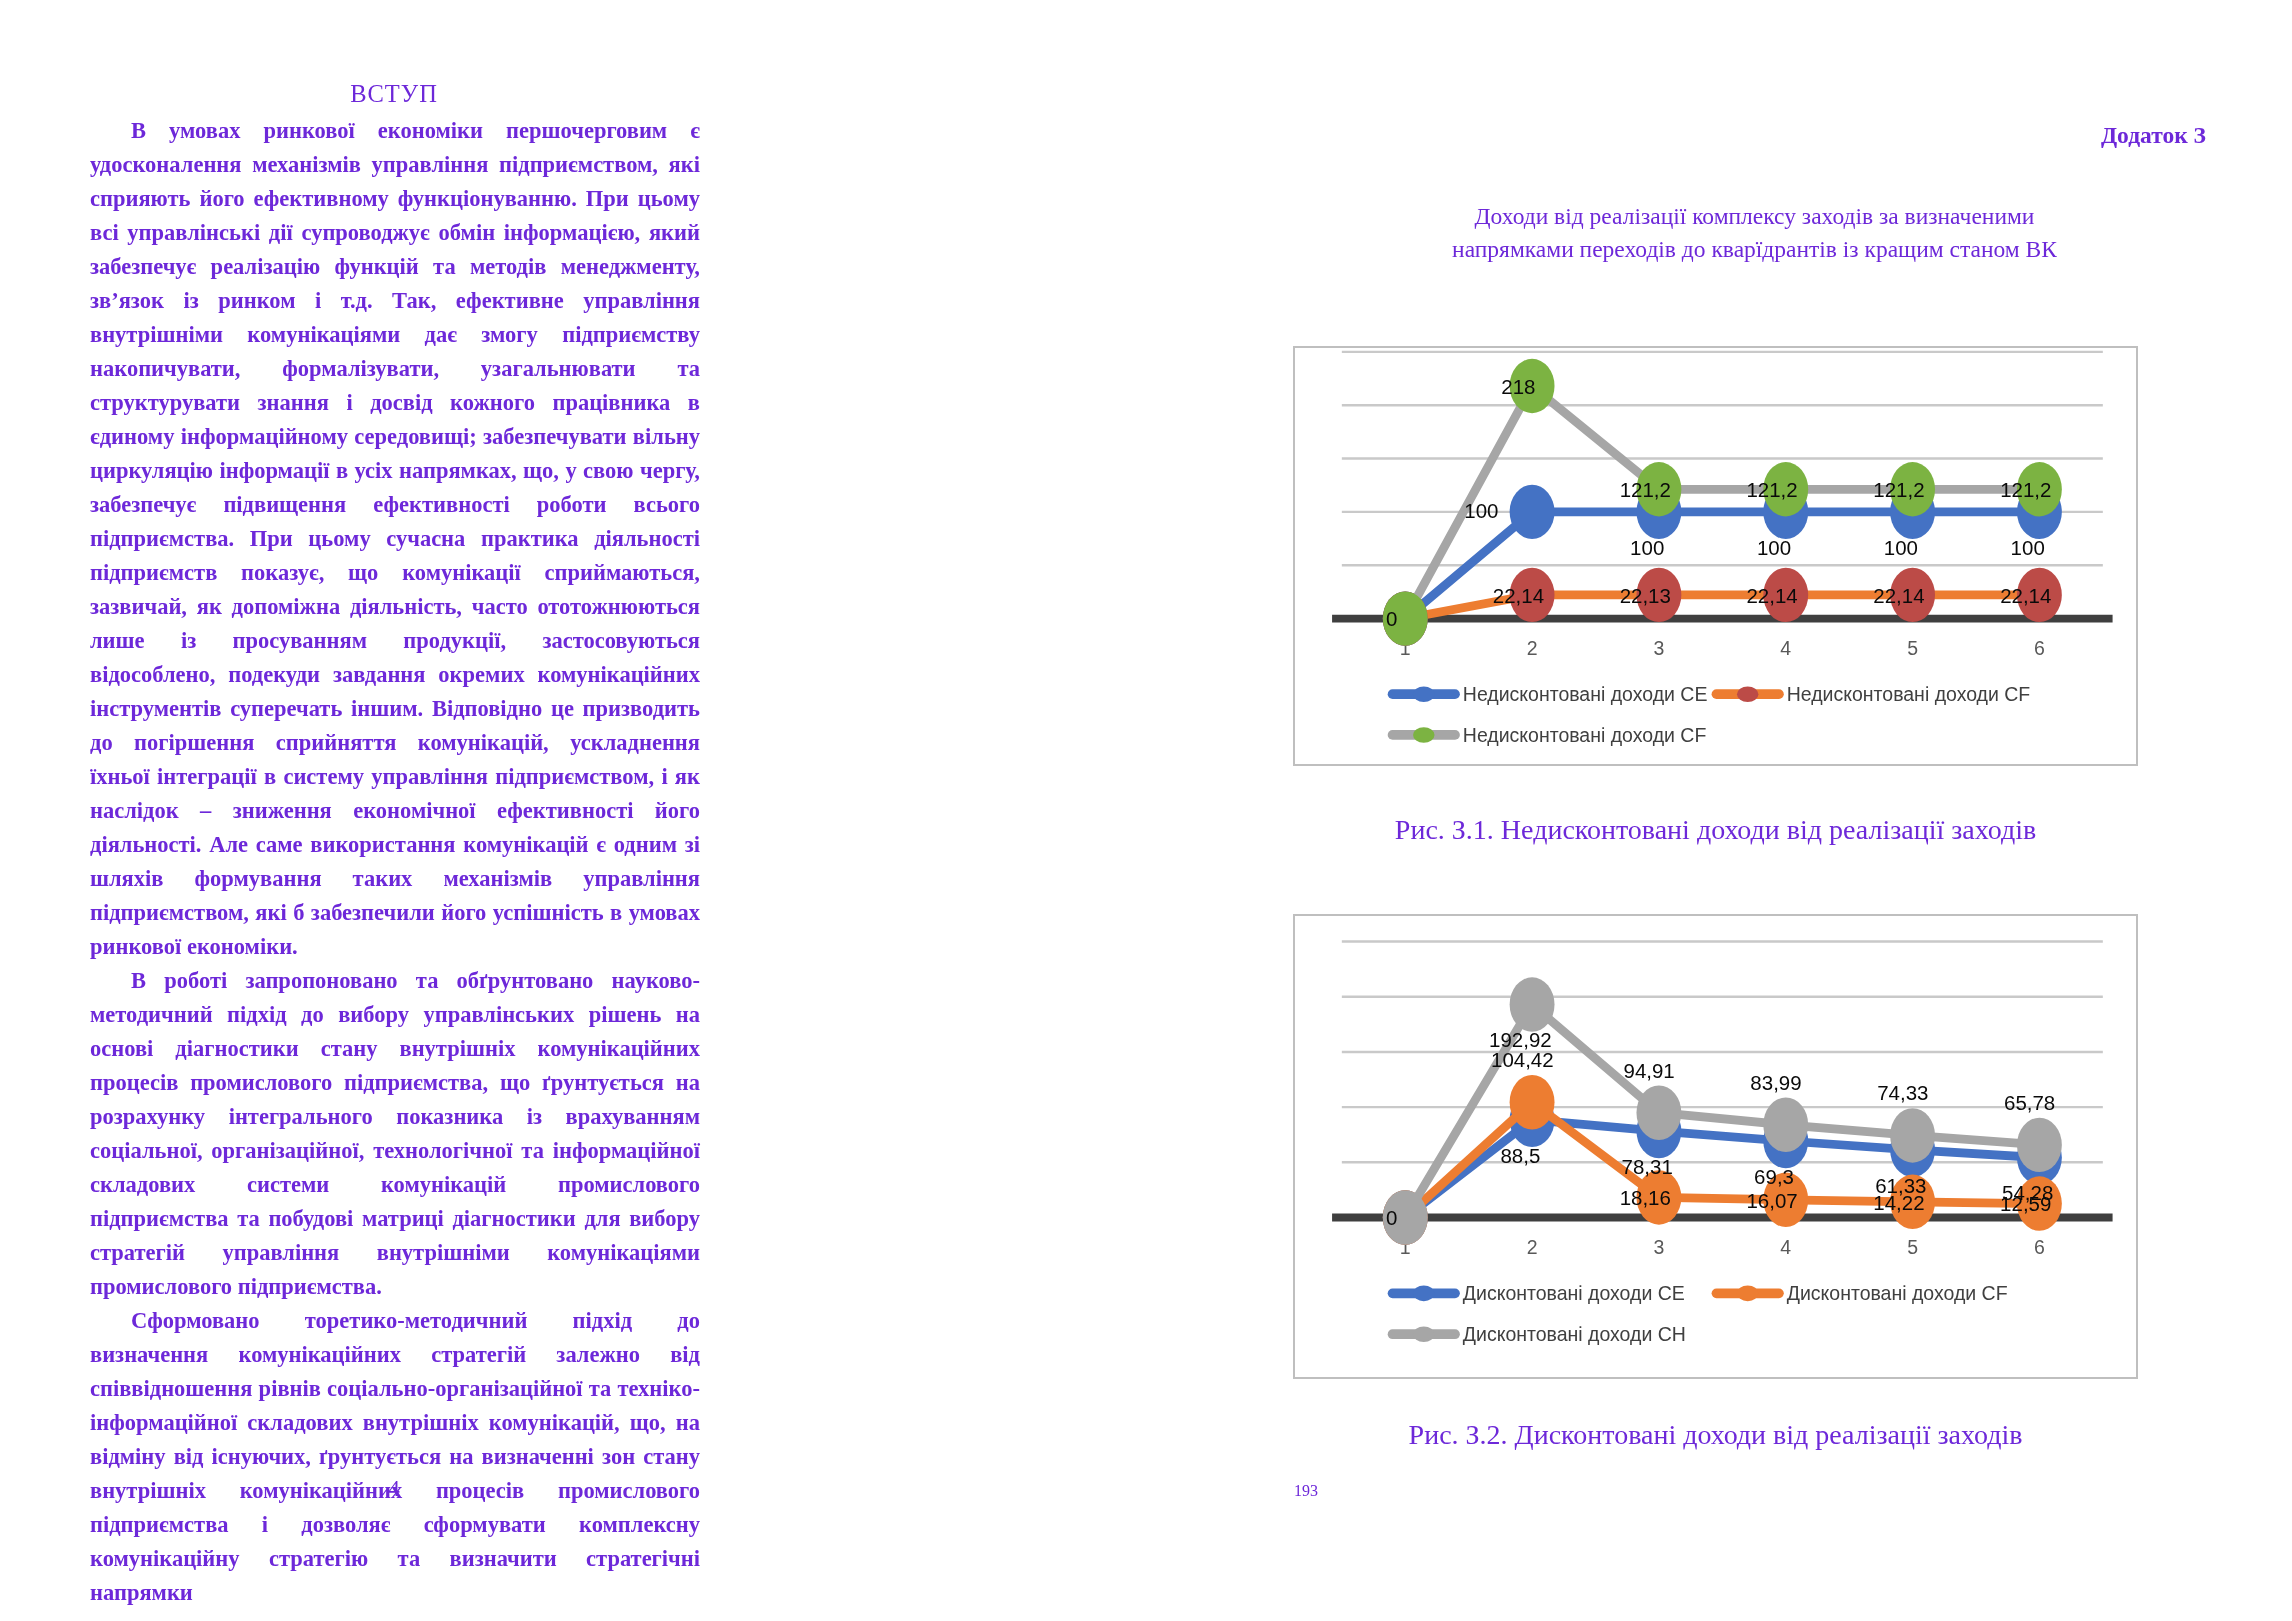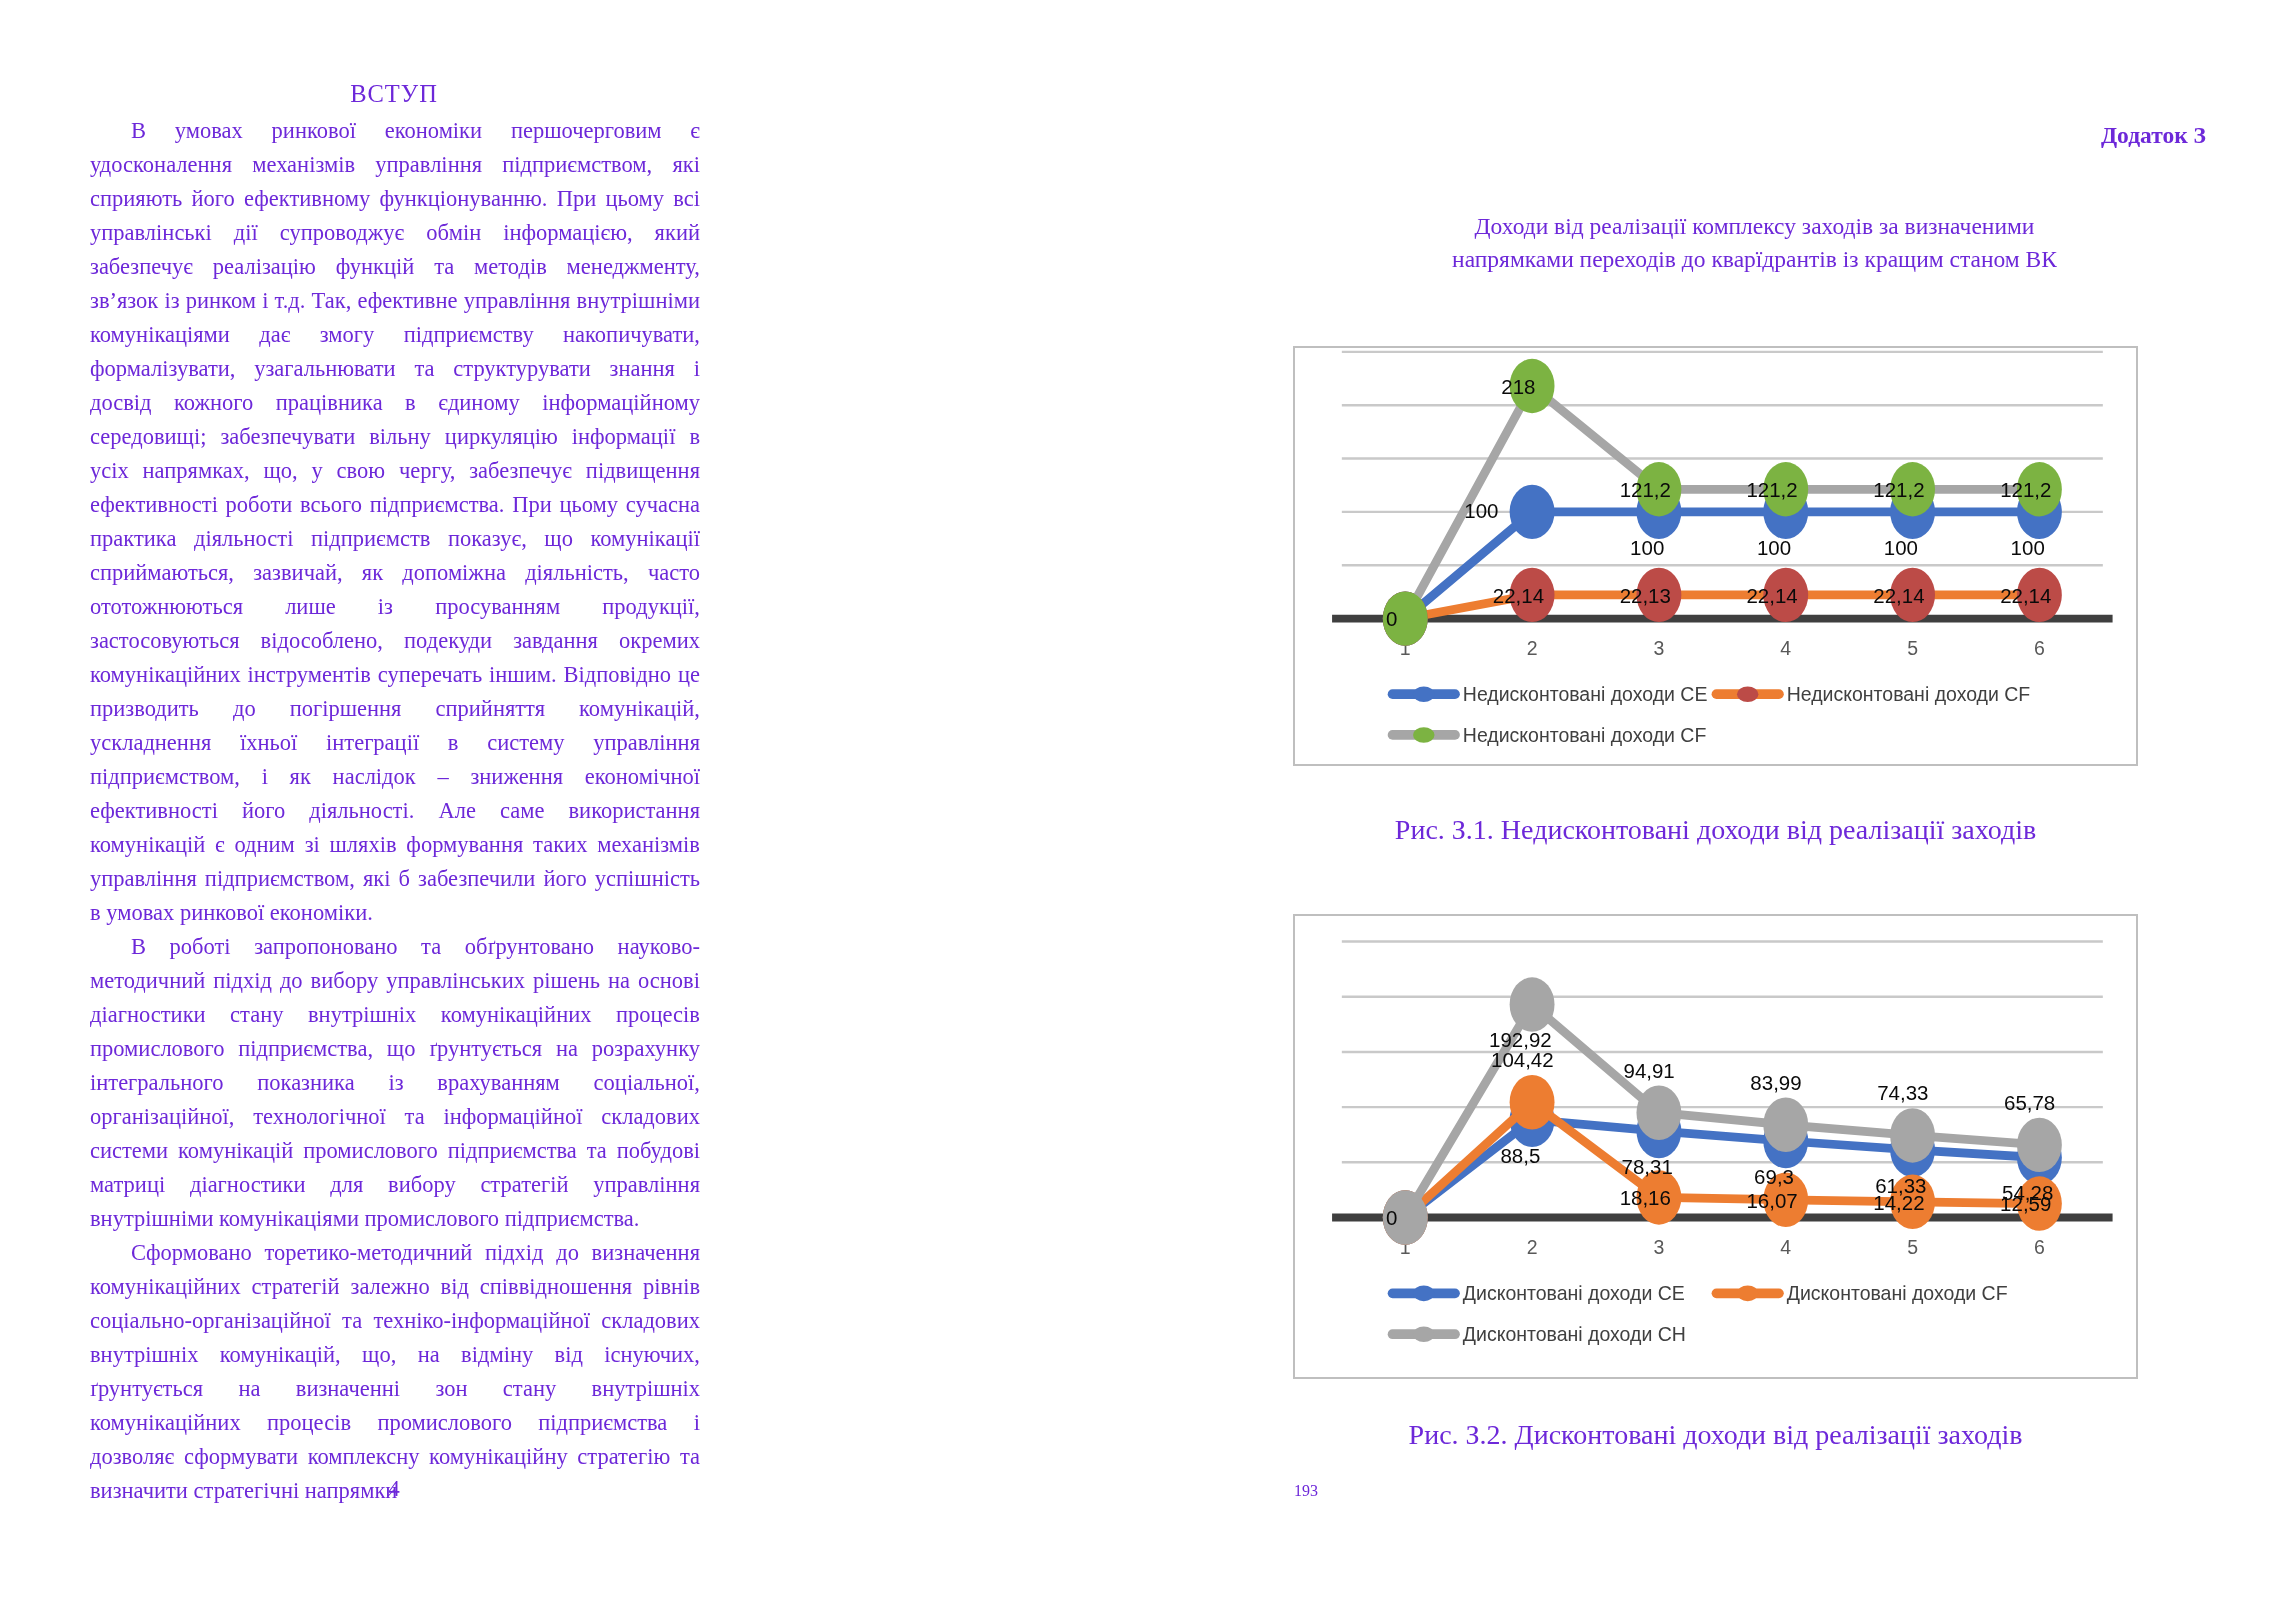--- a/index.html
+++ b/index.html
@@ -3,26 +3,26 @@
 <meta charset="utf-8">
 <style>
   html,body{margin:0;padding:0;background:#ffffff;}
   #page{position:relative;width:2293px;height:1621px;background:#ffffff;overflow:hidden;
         font-family:"Liberation Serif","DejaVu Serif",serif;color:#6d28d9;}
   
   .intro-heading{position:absolute;left:90px;top:80px;width:608px;text-align:center;
         font-size:24.5px;letter-spacing:1px;}
   .intro-body{position:absolute;left:90px;top:114px;width:610px;
         font-size:22.5px;line-height:34px;text-align:justify;}
-  .intro-body p{margin:0;text-indent:41px;}
+  .intro-body p{margin:0;text-indent:41px;font-weight:bold;}
   .pageno-left{position:absolute;left:90px;top:1476px;width:608px;text-align:center;font-size:22.5px;}
   
   .appendix-label{position:absolute;left:1294px;top:122px;width:912px;text-align:right;
         font-size:23.5px;font-weight:bold;padding-right:5.9px;}
-  .chart-title{position:absolute;left:1323px;top:210px;width:863px;text-align:center;
+  .chart-title{position:absolute;left:1323px;top:200px;width:863px;text-align:center;
         font-size:23.5px;line-height:33px;}
   .chart-box{position:absolute;left:1293px;width:845px;background:#fff;border:2px solid #bfbfbf;box-sizing:border-box;}
   #chart-box-0{top:346px;height:420px;}
   #chart-box-1{top:914px;height:465px;}
   .chart-box svg{display:block;width:100%;height:100%;}
   svg text.dl{font-family:"Liberation Sans","DejaVu Sans",sans-serif;font-size:21px;fill:#0a0a0a;text-anchor:middle;}
   svg text.xt{font-family:"Liberation Sans","DejaVu Sans",sans-serif;font-size:20px;fill:#595959;text-anchor:middle;}
   svg text.lg{font-family:"Liberation Sans","DejaVu Sans",sans-serif;font-size:20px;fill:#404040;text-anchor:start;}
   .chart-caption{position:absolute;left:1294px;width:843px;text-align:center;font-size:28px;}
   #caption-0{top:814px;}

